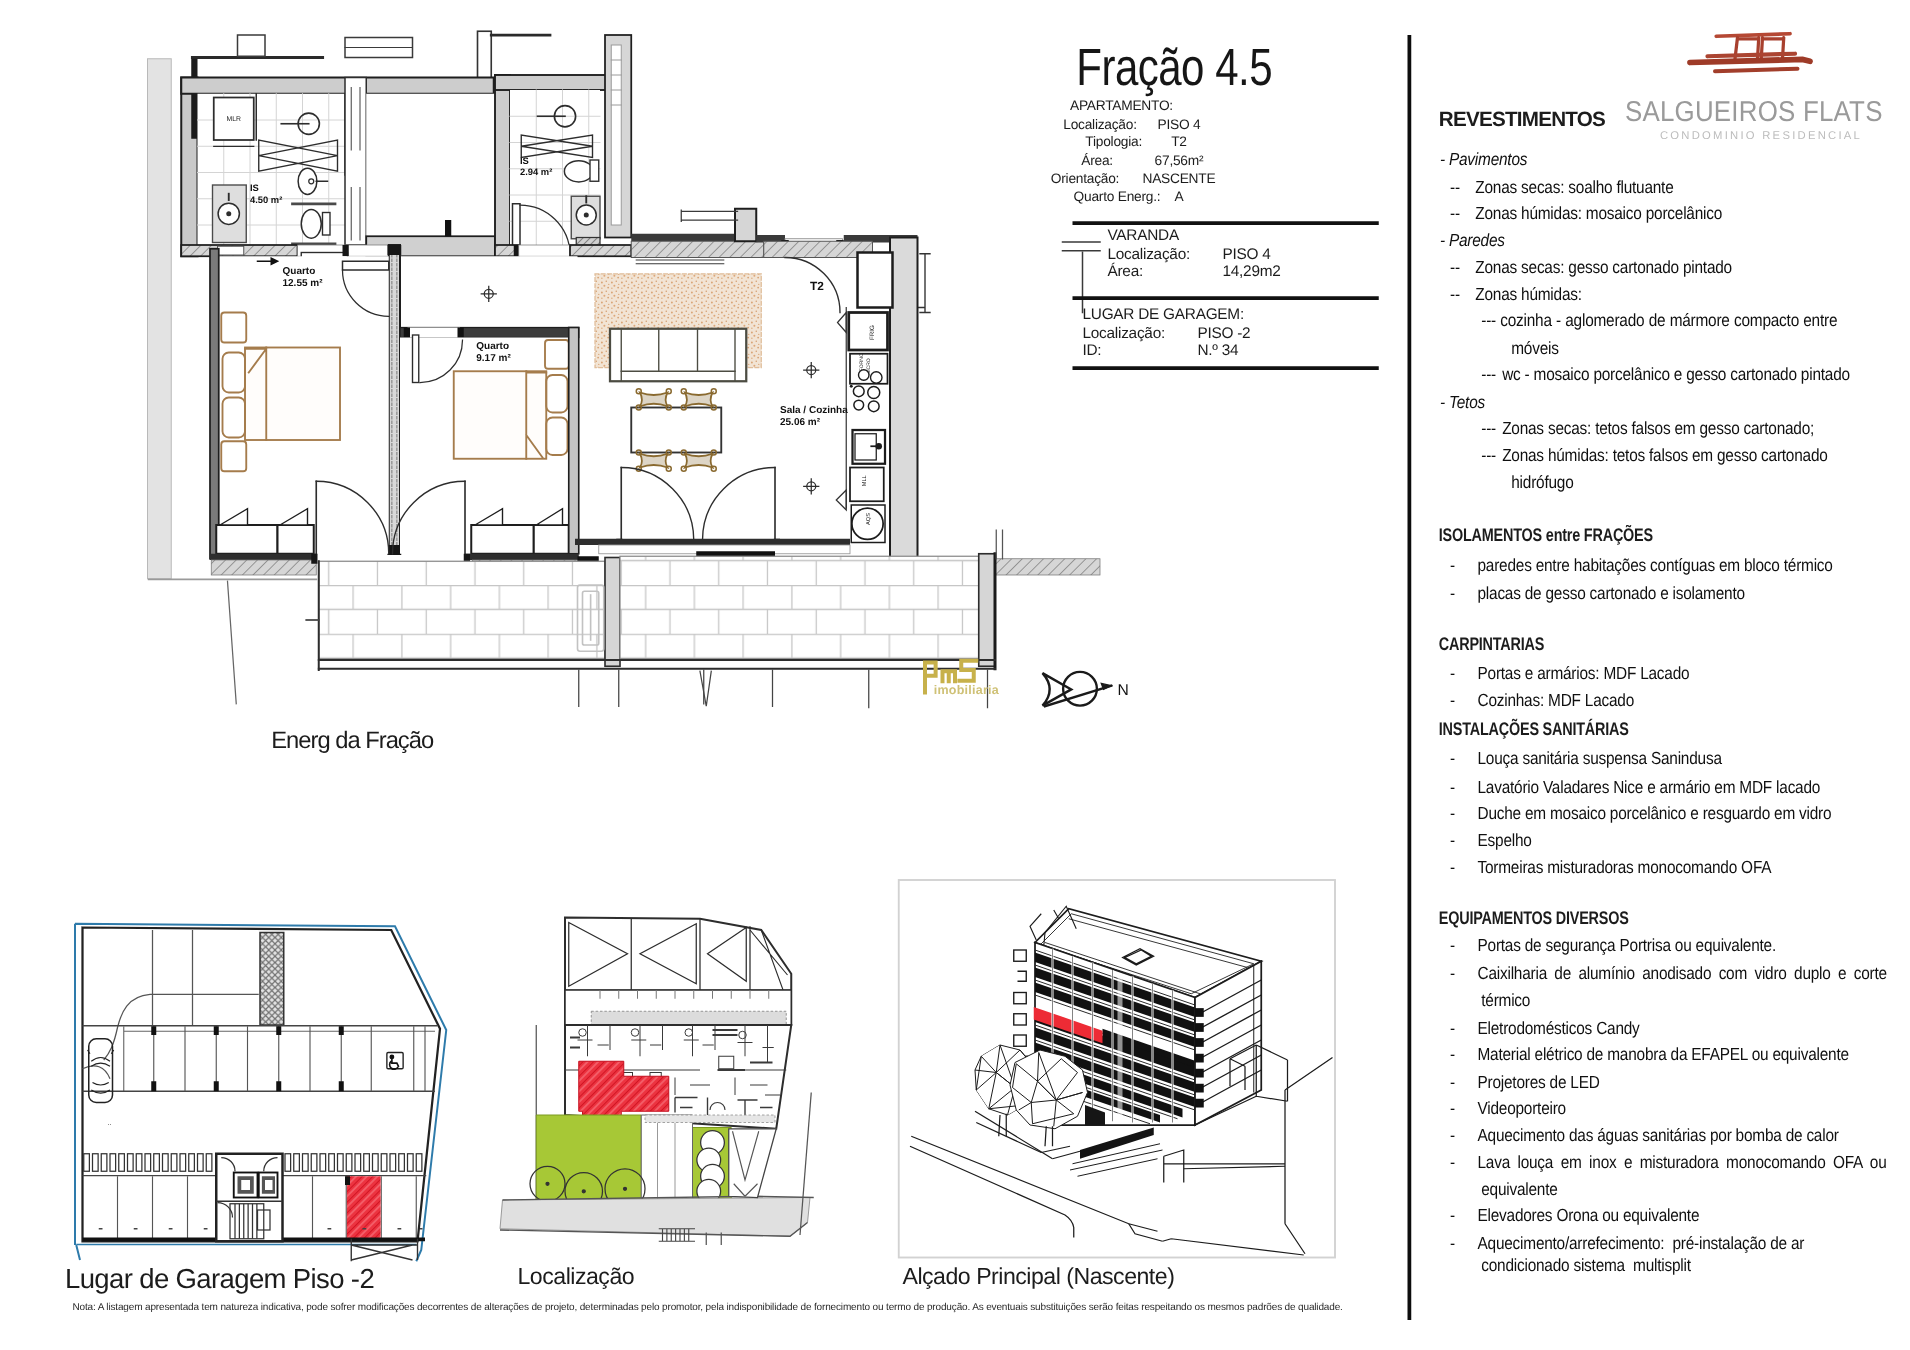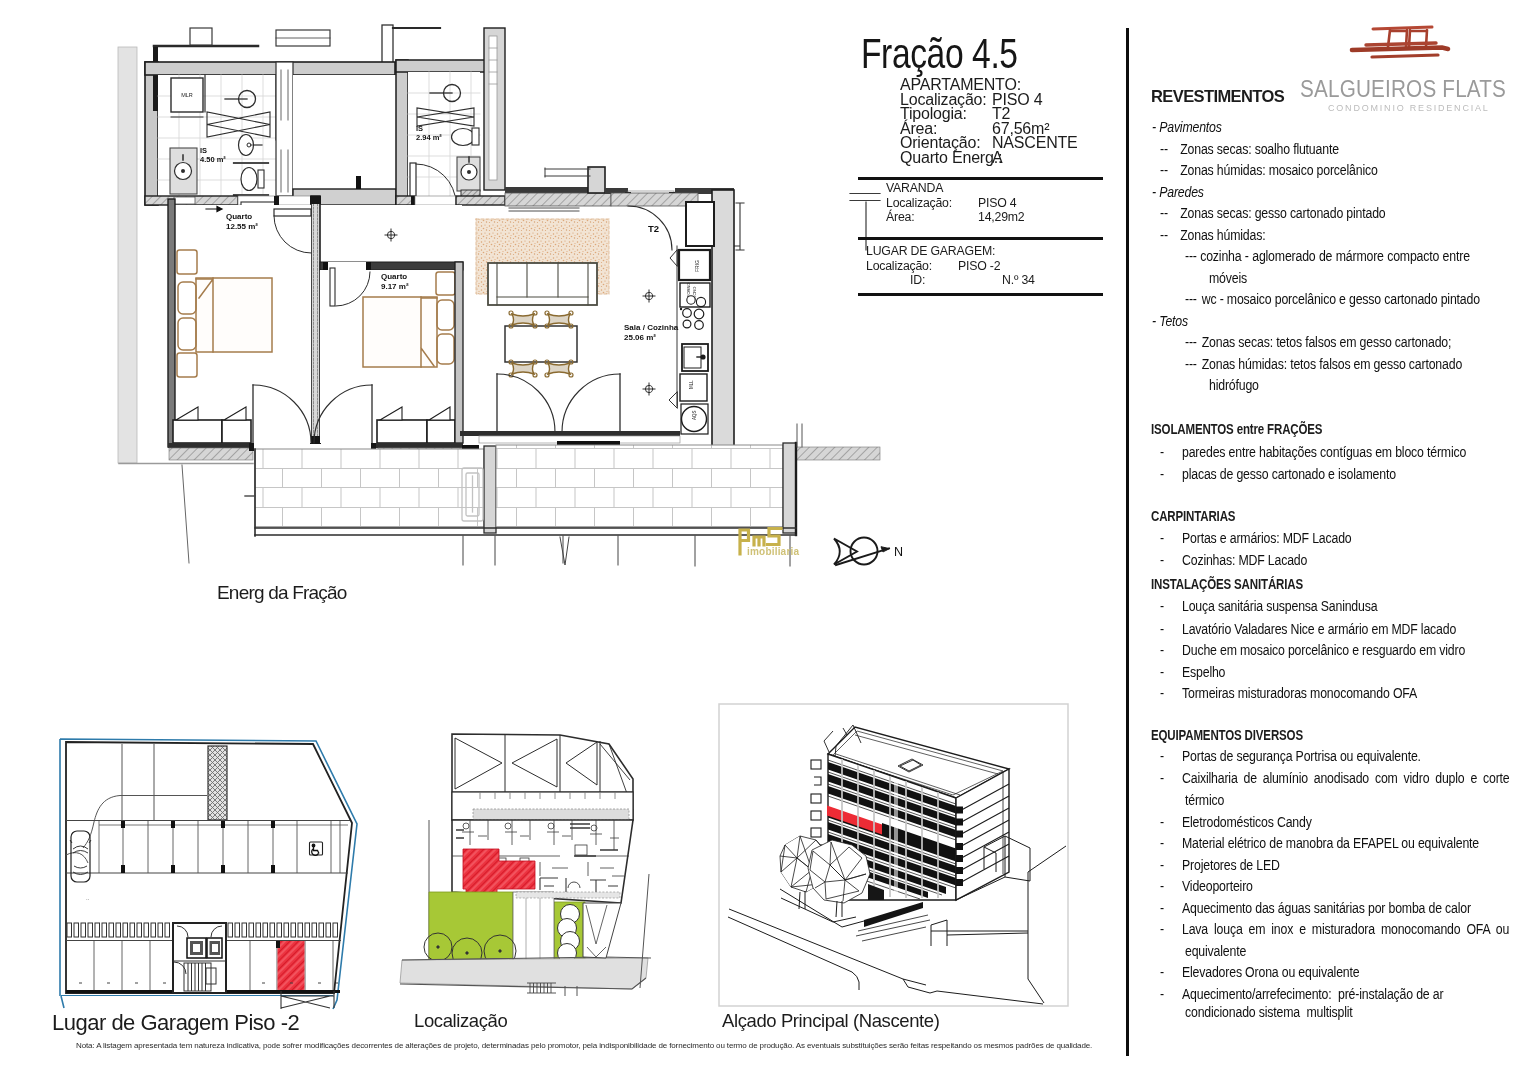--- a/index.html
+++ b/index.html
@@ -755,21 +755,21 @@
 <path d="M1028,872 V979 M1028,872 L1066,846 M1028,979 L1044,1003"></path>
 <path d="M931,931 L1028,931 M931,931 L931,946 M931,925 L947,920 L947,946 M931,925 V931"></path>
 <path d="M937,991 L1043,1004 M930,993 L937,991"></path>
 <path d="M947,935 L1028,933"></path>
 </g>
 </g>
 </svg>
 
 <div class="t" style="left:861px;top:30px;font-size:42px;letter-spacing:-0.5px;transform:scaleX(0.80);transform-origin:0 0;color:#161616;">Fração 4.5</div>
 
-<div class="t" style="left:900px;top:78px;font-size:16px;line-height:14.5px;letter-spacing:-0.2px;">
+<div class="t" style="left:822px;top:78px;font-size:11px;line-height:14.5px;letter-spacing:-0.2px;text-align:center;">
 <div><span style="display:inline-block;width:92px;">APARTAMENTO:</span></div>
 <div><span style="display:inline-block;width:92px;">Localização:</span>PISO 4</div>
 <div><span style="display:inline-block;width:92px;">Tipologia:</span>T2</div>
 <div><span style="display:inline-block;width:92px;">Área:</span>67,56m²</div>
 <div><span style="display:inline-block;width:92px;">Orientação:</span>NASCENTE</div>
 <div><span style="display:inline-block;width:92px;">Quarto Energ.:</span>A</div>
 </div>
 
 <div class="abs" style="left:858px;top:176.5px;width:245px;height:3px;background:#111;"></div>
 
@@ -777,21 +777,21 @@
 <div>VARANDA</div>
 <div><span style="display:inline-block;width:92px;">Localização:</span>PISO 4</div>
 <div><span style="display:inline-block;width:92px;">Área:</span>14,29m2</div>
 </div>
 
 <div class="abs" style="left:858px;top:236.5px;width:245px;height:3px;background:#111;"></div>
 
 <div class="t" style="left:866px;top:244px;font-size:12.3px;line-height:14.7px;letter-spacing:-0.2px;">
 <div>LUGAR DE GARAGEM:</div>
 <div><span style="display:inline-block;width:92px;">Localização:</span>PISO -2</div>
-<div><span style="display:inline-block;width:92px;margin-left:44px;">ID:</span>N.º 34</div>
+<div><span style="display:inline-block;width:92px;">ID:</span>N.º 34</div>
 </div>
 
 <div class="abs" style="left:858px;top:292.5px;width:245px;height:3px;background:#111;"></div>
 
 <div class="abs" style="left:1126px;top:28px;width:2.6px;height:1028px;background:#0d0d0d;"></div>
 
 <svg class="abs" style="left:1330px;top:15px" width="140" height="50" viewBox="0 0 140 50">
 <g stroke-linecap="round" fill="none">
 <path d="M43,14 L102,12" stroke="#b54834" stroke-width="3"></path>
 <path d="M60,15 L58,32 M77,15 L76,32 M60,16 L77,16" stroke="#a8402e" stroke-width="2.6"></path>
@@ -855,14 +855,14 @@
 <div class="r" style="left:1185px;top:1003.5px;">condicionado sistema&nbsp; multisplit</div>
 
 <div class="t" style="left:217px;top:582px;font-size:19px;letter-spacing:-0.8px;color:#1c1c1c;">Energ da Fração</div>
 
 <div class="t" style="left:52px;top:1010px;font-size:22px;letter-spacing:-0.5px;color:#1c1c1c;">Lugar de Garagem Piso -2</div>
 
 <div class="t" style="left:414px;top:1010px;font-size:18.5px;letter-spacing:-0.4px;color:#1c1c1c;">Localização</div>
 
 <div class="t" style="left:722px;top:1010px;font-size:18.5px;letter-spacing:-0.4px;color:#1c1c1c;">Alçado Principal (Nascente)</div>
 
-<div class="t" style="left:60px;top:1041px;font-size:8px;letter-spacing:-0.12px;color:#2a2a2a;padding-left:16px;">Nota: A listagem apresentada tem natureza indicativa, pode sofrer modificações decorrentes de alterações de projeto, determinadas pelo promotor, pela indisponibilidade de fornecimento ou termo de produção. As eventuais substituições serão feitas respeitando os mesmos padrões de qualidade.</div>
+<div class="t" style="left:42px;top:1041px;font-size:8px;letter-spacing:-0.12px;color:#2a2a2a;padding-left:16px;">Nota: A listagem apresentada tem natureza indicativa, pode sofrer modificações decorrentes de alterações de projeto, determinadas pelo promotor, pela indisponibilidade de fornecimento ou termo de produção. As eventuais substituições serão feitas respeitando os mesmos padrões de qualidade.</div>
 </div>
 
 </body></html>

